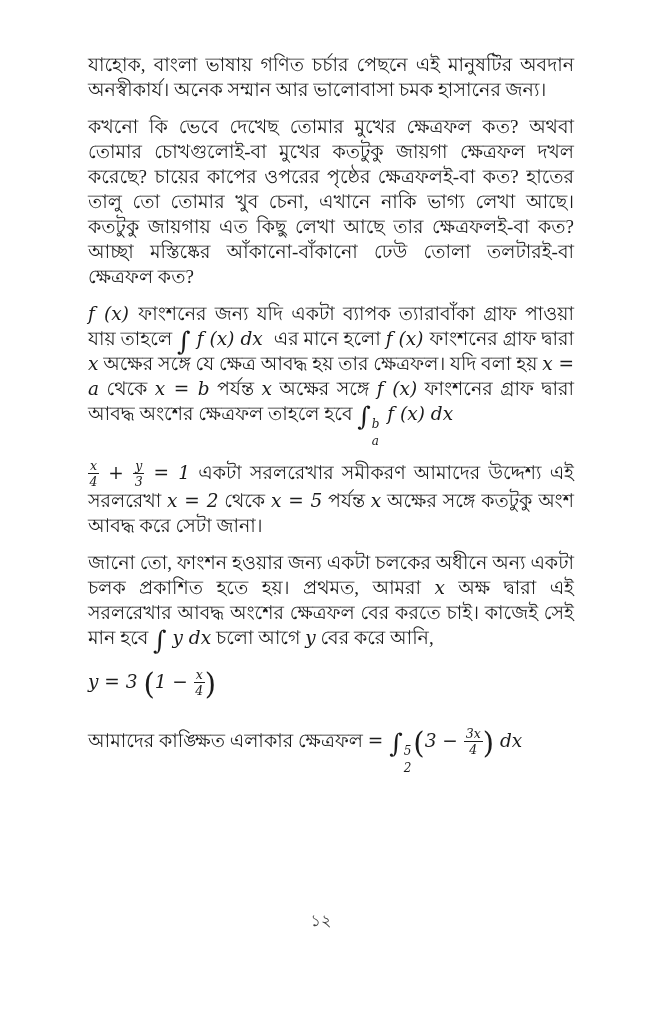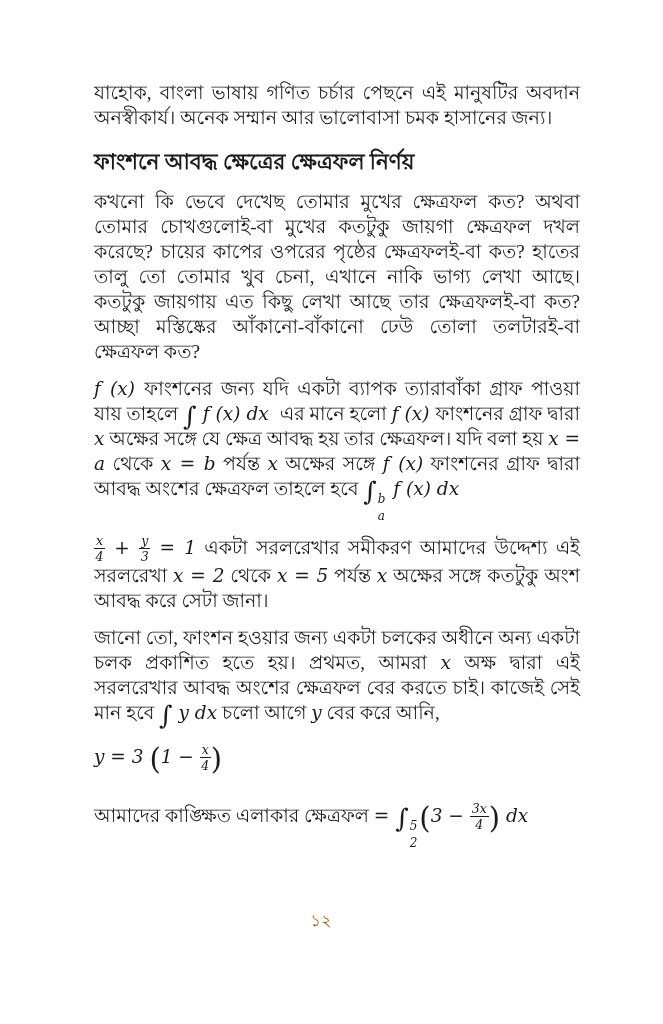--- a/index.html
+++ b/index.html
@@ -11,23 +11,23 @@
     -webkit-font-smoothing:antialiased;
   }
   .page {
     position:relative;
     width:663px; height:1024px;
     background:#ffffff;
     overflow:hidden;
   }
   .content {
     position:absolute;
-    left:94px; top:0;
+    left:88px; top:0;
     width:486px;
-    padding-top:80px;
+    padding-top:52px;
   }
   .para {
     margin:12px 0 0 0;
     font-size:19px;
     line-height:25px;
     text-align:justify;
   }
   .para.m0 { margin-top:0; }
   .heading {
     margin:17px 0 0 0;
@@ -90,30 +90,29 @@
     font-size:29px;
     line-height:20px;
     vertical-align:-6px;
   }
   .pagenum {
     position:absolute;
     left:78px; top:908px;
     width:486px;
     text-align:center;
     font-size:16px;
-    color:#a16207;
+    color:#404040;
   }
 </style>
 </head>
 <body>
 
 <div class="page">
   <div class="content">
     <p class="para m0"><span class="bn">যাহোক, বাংলা ভাষায় গণিত চর্চার পেছনে এই মানুষটির অবদান অনস্বীকার্য। অনেক সম্মান আর ভালোবাসা চমক হাসানের জন্য।</span></p>
-    <h2 class="heading">ফাংশনে আবদ্ধ ক্ষেত্রের ক্ষেত্রফল নির্ণয়</h2>
     <p class="para"><span class="bn">কখনো কি ভেবে দেখেছ তোমার মুখের ক্ষেত্রফল কত? অথবা তোমার চোখগুলোই-বা মুখের কতটুকু জায়গা ক্ষেত্রফল দখল করেছে? চায়ের কাপের ওপরের পৃষ্ঠের ক্ষেত্রফলই-বা কত? হাতের তালু তো তোমার খুব চেনা, এখানে নাকি ভাগ্য লেখা আছে। কতটুকু জায়গায় এত কিছু লেখা আছে তার ক্ষেত্রফলই-বা কত? আচ্ছা মস্তিষ্কের আঁকানো-বাঁকানো ঢেউ তোলা তলটারই-বা ক্ষেত্রফল কত?</span></p>
     <p class="para"><span class="math">f (x) </span><span class="bn">ফাংশনের জন্য যদি একটা ব্যাপক ত্যারাবাঁকা গ্রাফ পাওয়া যায় তাহলে </span><span class="intgroup"><span class="int">∫</span></span><span class="math"> f (x) dx </span><span class="bn"> এর মানে হলো </span><span class="math">f (x) </span><span class="bn">ফাংশনের গ্রাফ দ্বারা </span><span class="math">x</span><span class="bn"> অক্ষের সঙ্গে যে ক্ষেত্র আবদ্ধ হয় তার ক্ষেত্রফল। যদি বলা হয় </span><span class="math">x = a</span><span class="bn"> থেকে </span><span class="math">x = b</span><span class="bn"> পর্যন্ত </span><span class="math">x</span><span class="bn"> অক্ষের সঙ্গে </span><span class="math">f (x)</span><span class="bn"> ফাংশনের গ্রাফ দ্বারা আবদ্ধ অংশের ক্ষেত্রফল তাহলে হবে </span><span class="intgroup"><span class="int">∫</span><span class="int-lims">
             <span class="sup">b</span>
             <span class="sub">a</span>
           </span></span><span class="math"> f (x) dx</span></p>
     <p class="para"><span class="frac"><span class="num">x</span><span class="den">4</span></span><span class="math"> + </span><span class="frac"><span class="num">y</span><span class="den">3</span></span><span class="math"> = 1</span><span class="bn">  একটা সরলরেখার সমীকরণ আমাদের উদ্দেশ্য এই সরলরেখা </span><span class="math">x = 2</span><span class="bn"> থেকে </span><span class="math">x = 5</span><span class="bn"> পর্যন্ত </span><span class="math">x</span><span class="bn"> অক্ষের সঙ্গে কতটুকু অংশ আবদ্ধ করে সেটা জানা।</span></p>
     <p class="para"><span class="bn">জানো তো, ফাংশন হওয়ার জন্য একটা চলকের অধীনে অন্য একটা চলক প্রকাশিত হতে হয়। প্রথমত, আমরা </span><span class="math">x</span><span class="bn"> অক্ষ দ্বারা এই সরলরেখার আবদ্ধ অংশের ক্ষেত্রফল বের করতে চাই। কাজেই সেই মান হবে </span><span class="intgroup"><span class="int">∫</span></span><span class="math"> y dx</span><span class="bn"> চলো আগে </span><span class="math">y</span><span class="bn"> বের করে আনি,</span></p>
     <p class="para eq eq1"><span class="math">y = 3 </span><span class="bigp">(</span><span class="math">1 − </span><span class="frac"><span class="num">x</span><span class="den">4</span></span><span class="bigp">)</span></p>
     <p class="para eq eq2"><span class="bn">আমাদের কাঙ্ক্ষিত এলাকার ক্ষেত্রফল </span><span class="math">= </span><span class="intgroup"><span class="int">∫</span><span class="int-lims">
             <span class="sup">5</span>

